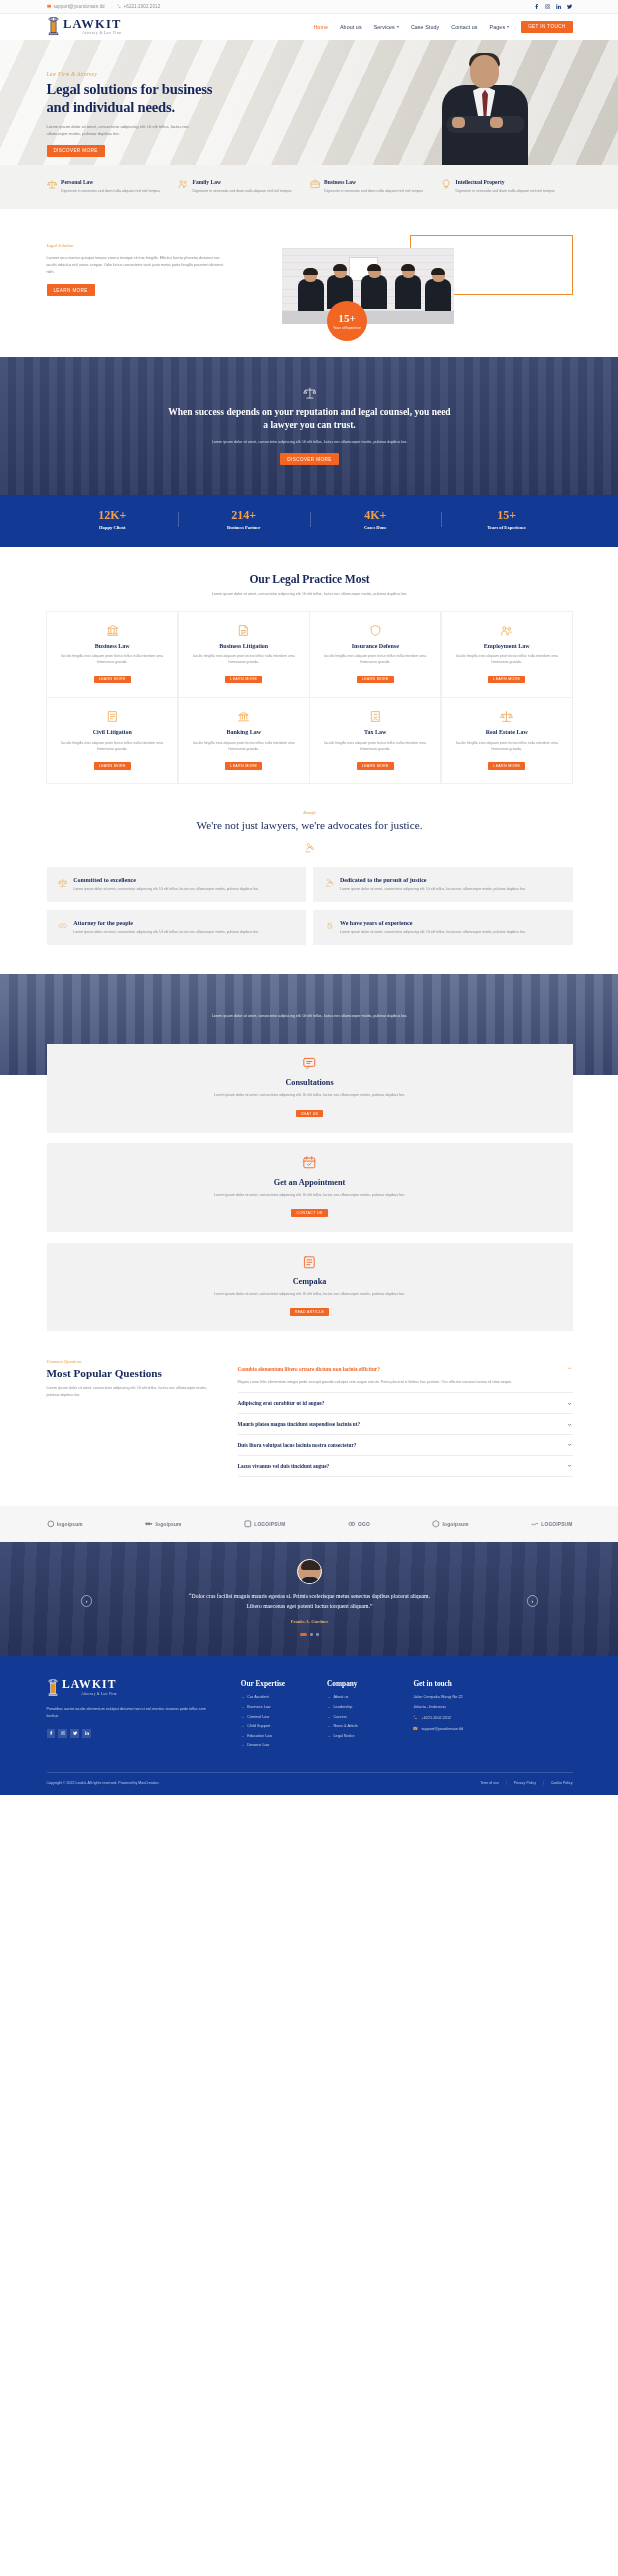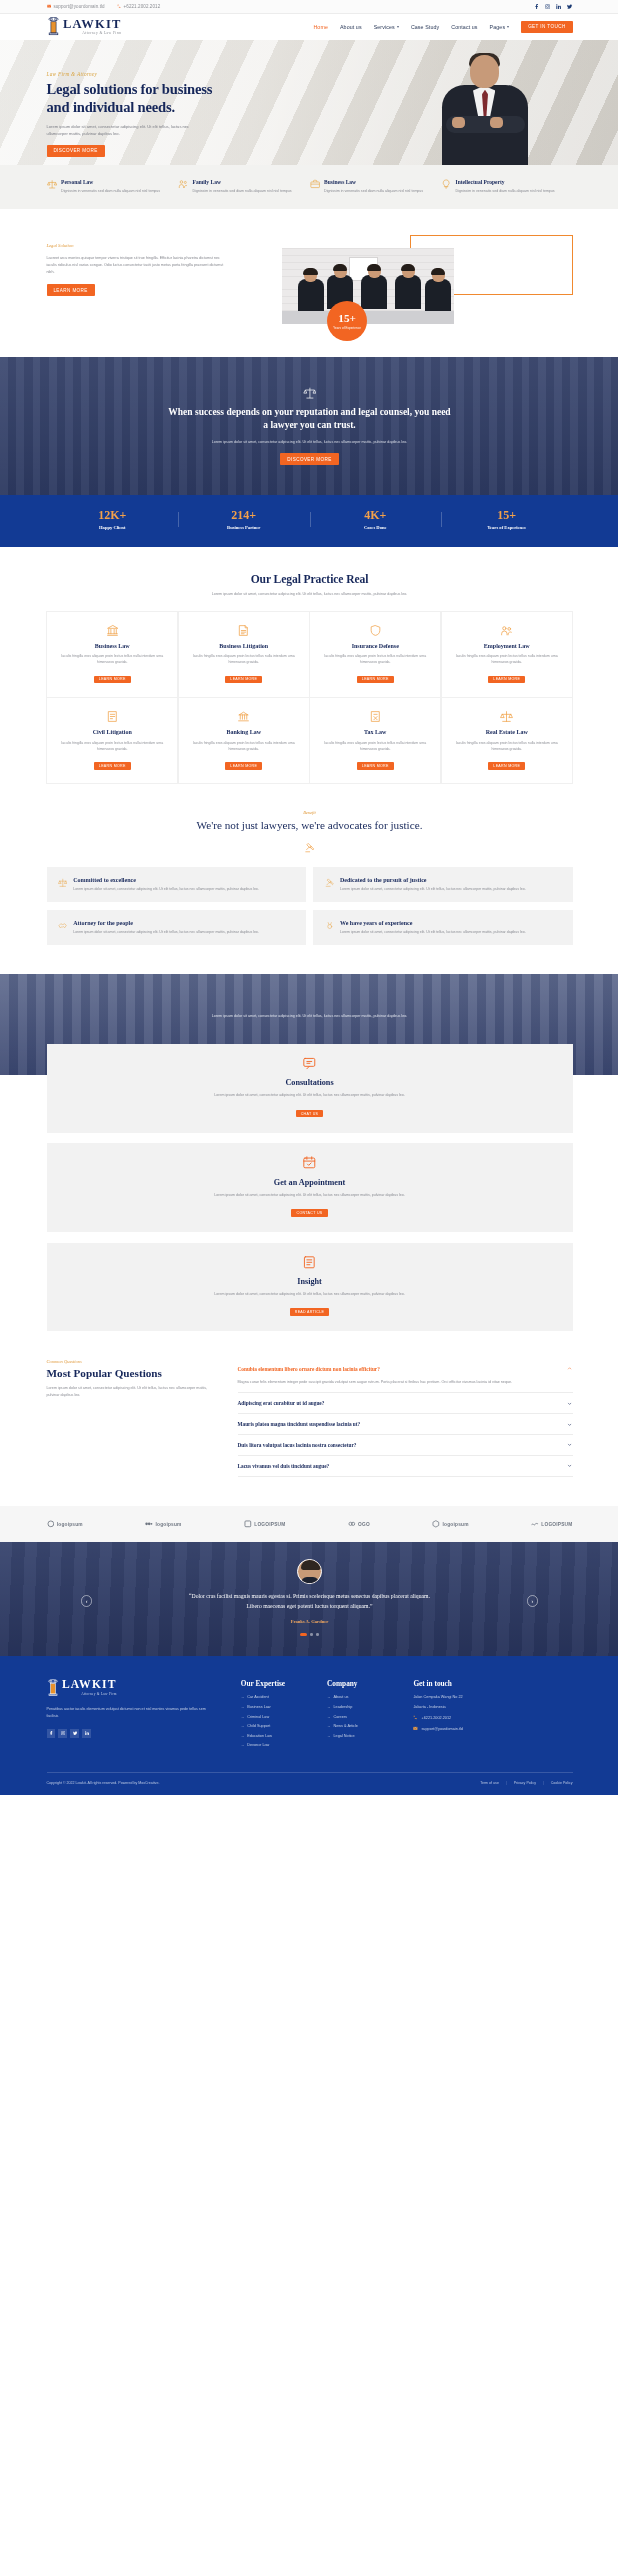--- a/index.html
+++ b/index.html
@@ -478,21 +478,21 @@
     <div class="stat">
       <div class="stat-n">15+</div>
       <div class="stat-l">Years of Experience</div>
     </div>
   </div>
 </div>
 
 <div class="sect">
   <div class="wrap">
     <div class="sect-head">
-      <h2 class="sect-title">Our Legal Practice Real</h2>
+      <h2 class="sect-title">Our Legal Practice Most</h2>
       <p class="sect-sub">Lorem ipsum dolor sit amet, consectetur adipiscing elit. Ut elit tellus, luctus nec ullamcorper mattis, pulvinar dapibus leo.</p>
     </div>
     <div class="pgrid" id="practice-grid">
         <div class="pcard"><div class="pcard-ico">
             <svg viewBox="0 0 24 24" fill="none" stroke="currentColor" stroke-width="1.4" stroke-linecap="round" stroke-linejoin="round">
               <path d="M12 3L3 8h18zM5 10v8M9 10v8M15 10v8M19 10v8M3 21h18M3 18h18"></path>
             </svg>
           </div><div class="pcard-h">Business Law</div><div class="pcard-p">Iaculis fringilla eros aliquam proin lectus tellus nulla interdum urna himenaeos gravida.</div><button class="btn sm">LEARN MORE</button></div>
         <div class="pcard"><div class="pcard-ico">
             <svg viewBox="0 0 24 24" fill="none" stroke="currentColor" stroke-width="1.4" stroke-linecap="round" stroke-linejoin="round">
@@ -616,21 +616,21 @@
             <svg viewBox="0 0 24 24" fill="none" stroke="currentColor" stroke-width="1.5" stroke-linecap="round" stroke-linejoin="round">
               <rect x="3" y="5" width="18" height="16" rx="2"></rect>
               <path d="M3 10h18M8 3v4M16 3v4M9 15l2 2 4-4"></path>
             </svg>
           </div><div class="hcard-h">Get an Appointment</div><div class="hcard-p">Lorem ipsum dolor sit amet, consectetur adipiscing elit. Ut elit tellus, luctus nec ullamcorper mattis, pulvinar dapibus leo.</div><button class="btn sm">CONTACT US</button></div>
         <div class="hcard"><div class="hcard-ico">
             <svg viewBox="0 0 24 24" fill="none" stroke="currentColor" stroke-width="1.5" stroke-linecap="round" stroke-linejoin="round">
               <rect x="4" y="3" width="16" height="18" rx="1.5"></rect>
               <path d="M8 8h8M8 12h8M8 16h5"></path>
             </svg>
-          </div><div class="hcard-h">Insight</div><div class="hcard-p">Lorem ipsum dolor sit amet, consectetur adipiscing elit. Ut elit tellus, luctus nec ullamcorper mattis, pulvinar dapibus leo.</div><button class="btn sm">READ ARTICLE</button></div>
+          </div><div class="hcard-h">Cempaka</div><div class="hcard-p">Lorem ipsum dolor sit amet, consectetur adipiscing elit. Ut elit tellus, luctus nec ullamcorper mattis, pulvinar dapibus leo.</div><button class="btn sm">READ ARTICLE</button></div>
       </div>
   </div>
 </div>
 
 <div class="faq">
   <div class="wrap">
     <div class="faq-left">
       <div class="sect-kicker">Common Questions</div>
       <h2 class="faq-title">Most Popular Questions</h2>
       <p class="faq-p">Lorem ipsum dolor sit amet, consectetur adipiscing elit. Ut elit tellus, luctus nec ullamcorper mattis, pulvinar dapibus leo.</p>

